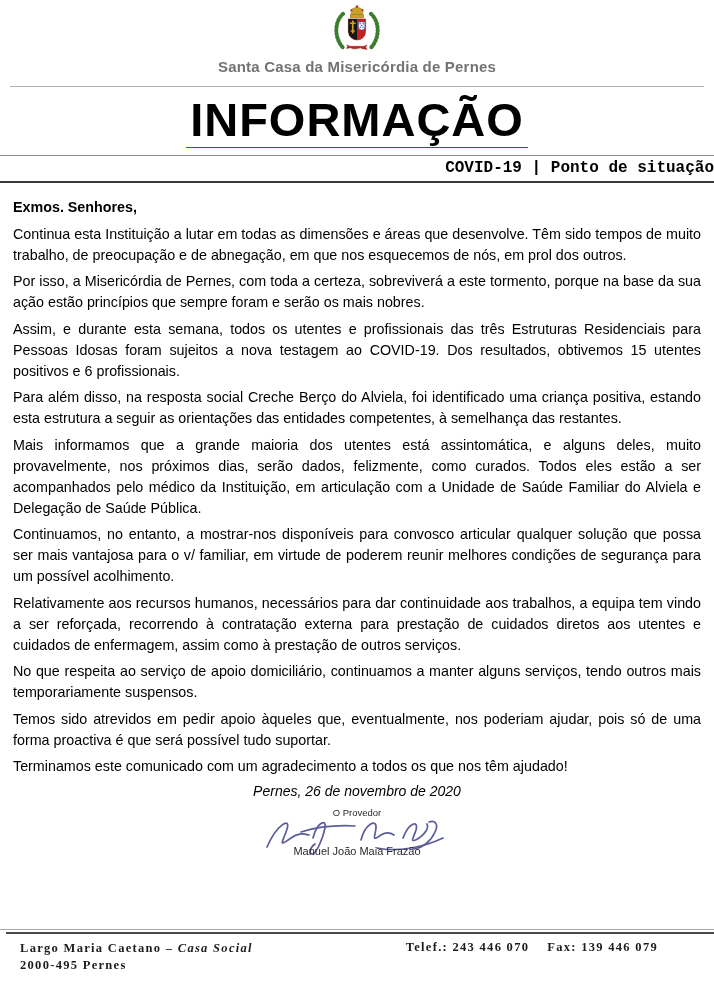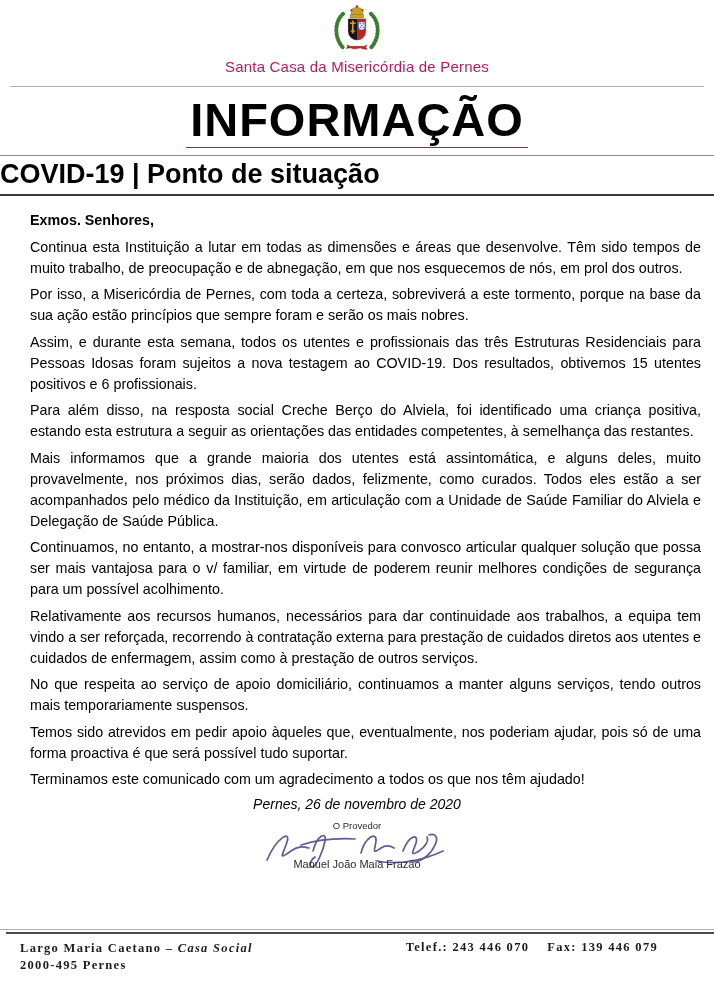--- a/index.html
+++ b/index.html
@@ -17,23 +17,23 @@
     overflow: hidden;
   }
 
   
   .doc-header {
     text-align: center;
     padding-top: 4px;
   }
   .crest { display: inline-block; }
   .org-name {
-    font-weight: normal;
+    font-weight: bold;
     font-size: 15px;
-    color: #be185d;
+    color: #737373;
     letter-spacing: 0.2px;
     margin-top: 2px;
   }
   .rule-header {
     border: none;
     border-top: 1px solid #b0b0b0;
     margin: 11px 10px 0 10px;
   }
 
   
@@ -49,34 +49,35 @@
     line-height: 1.05;
     border-bottom: 1px solid #1d4ed8;
     padding: 0 4px 3px 4px;
   }
   .rule-thin {
     border: none;
     border-top: 1px solid #8a8a8a;
     margin: 7px 0 0 0;
   }
   .subtitle {
-    text-align: left;
-    font-size: 27px;
+    text-align: right;
+    font-size: 16px;
     font-weight: bold;
     padding: 3px 0 4px 0;
+    font-family: Liberation Mono, monospace;
   }
   .rule-dark {
     border: none;
     border-top: 2px solid #3a3a3a;
     margin: 0;
   }
 
   
   .letter-body {
-    padding: 14px 13px 0 30px;
+    padding: 14px 13px 0 13px;
     font-size: 14.3px;
     line-height: 21px;
     text-align: justify;
   }
   .letter-body p { margin-bottom: 5.5px; }
   .salutation { font-weight: bold; text-align: left; }
 
   .dateline {
     text-align: center;
     font-size: 14px;

